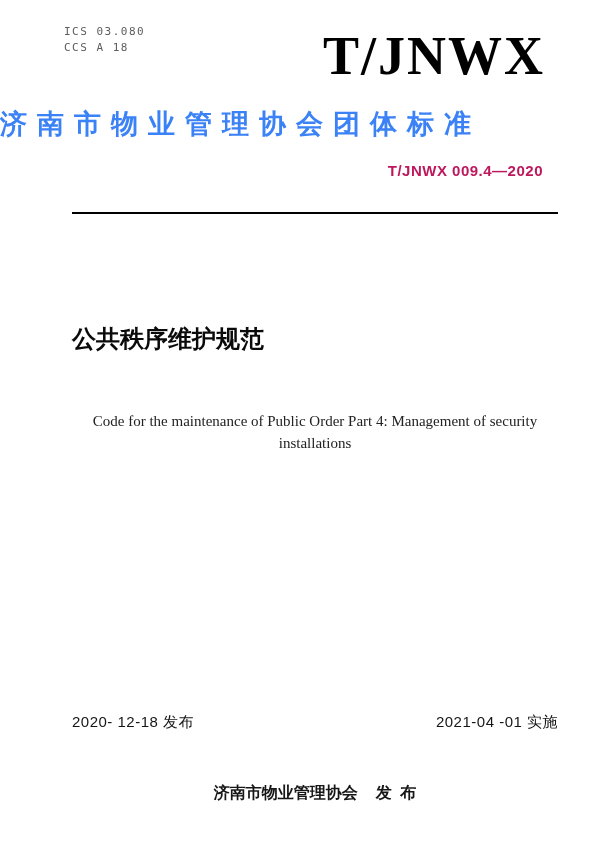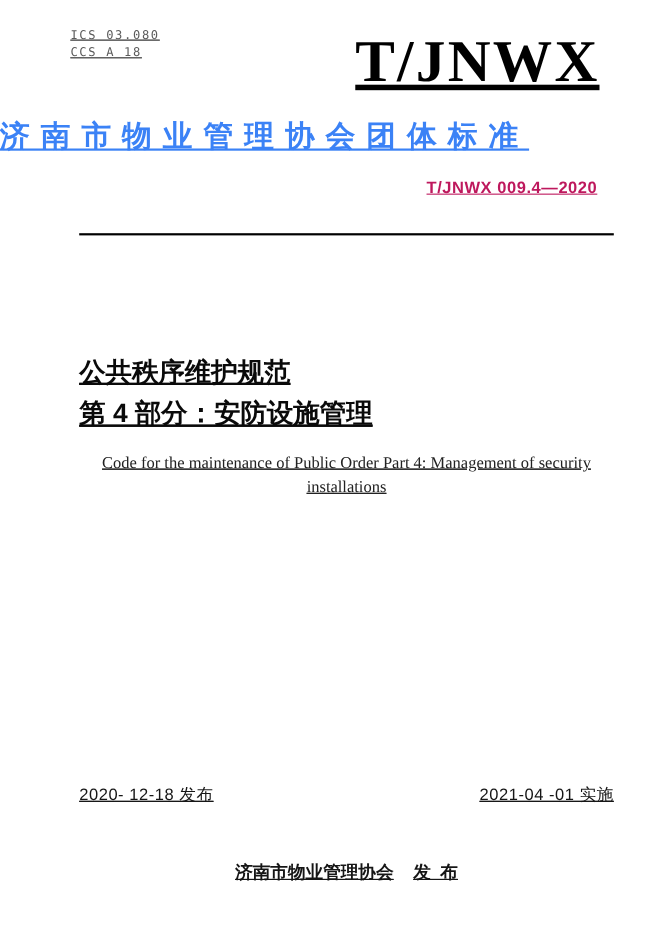--- a/index.html
+++ b/index.html
@@ -1,15 +1,15 @@
 <!DOCTYPE html>
 <html><head>
 <meta charset="utf-8">
 <style>
-  * { margin: 0; padding: 0; box-sizing: border-box; text-decoration: underline; }
+  * { margin: 0; padding: 0; box-sizing: border-box; }
   html, body { background: #e8e8e8; }
   body { font-family: "Liberation Sans", "DejaVu Sans", sans-serif; }
 
   .page {
     position: relative;
     width: 600px;
     height: 850px;
     margin: 0 auto;
     background: #ffffff;
     color: #000000;
@@ -140,21 +140,20 @@
   <div class="logo">T/JNWX</div>
 
   <div class="org-title">济南市物业管理协会团体标准</div>
 
   <div class="std-number">T/JNWX 009.4—2020</div>
 
   <div class="rule"></div>
 
   <div class="content-col title-cn">
     <div>公共秩序维护规范</div>
-    <div>第 4 部分：安防设施管理</div>
   </div>
 
   <div class="content-col title-en">
     <div>Code for the maintenance of Public Order Part 4: Management of security</div>
     <div>installations</div>
   </div>
 
   <div class="content-col dates-row">
     <span>2020- 12-18 发布</span>
     <span>2021-04 -01 实施</span>

